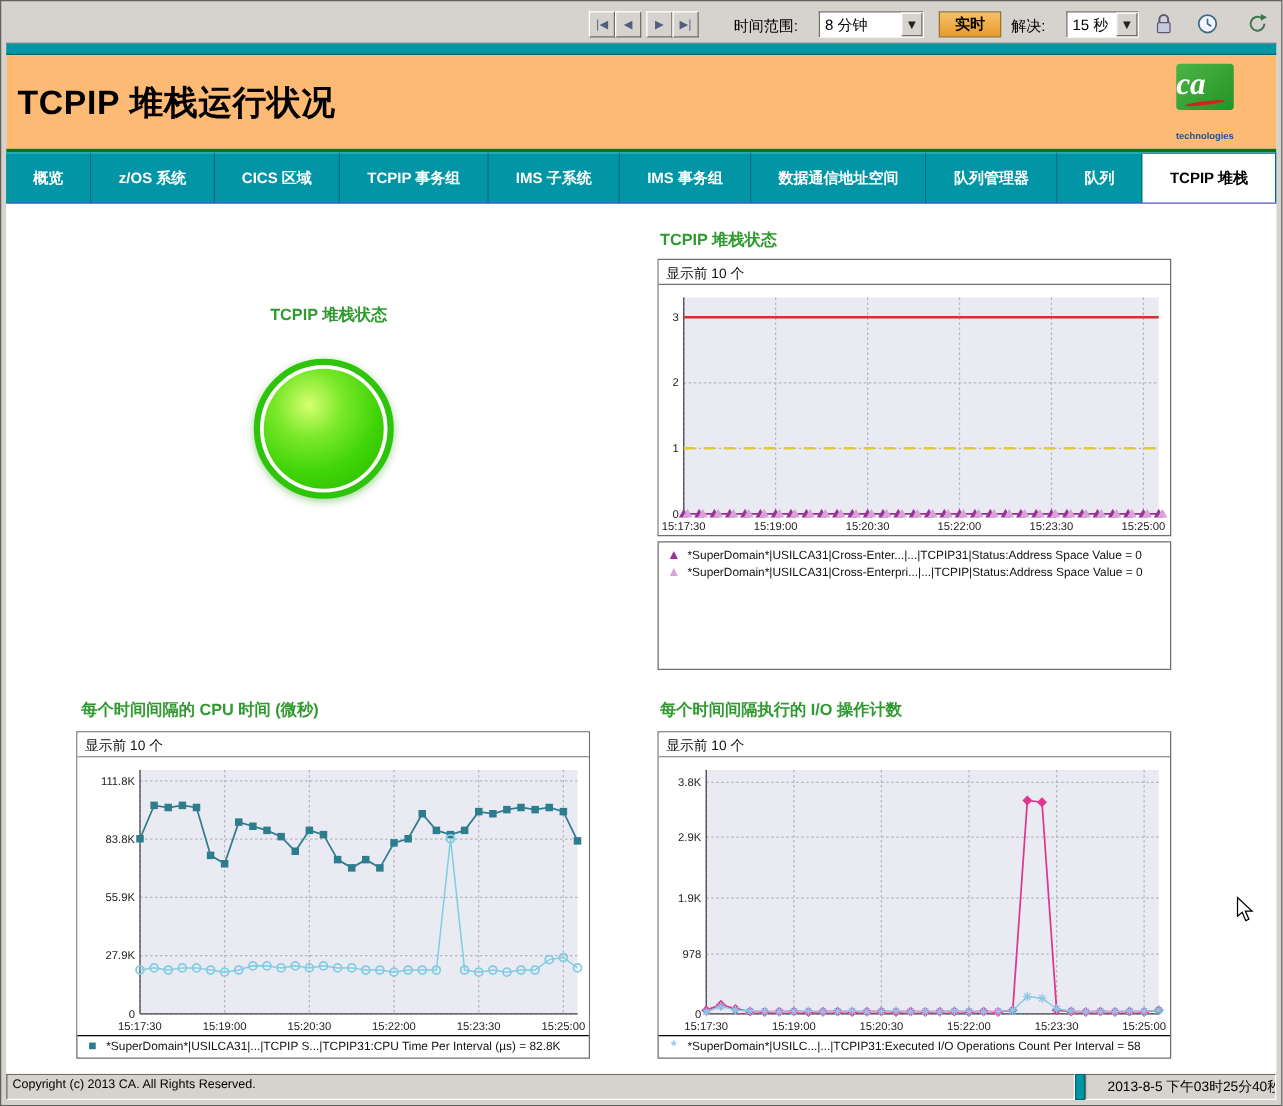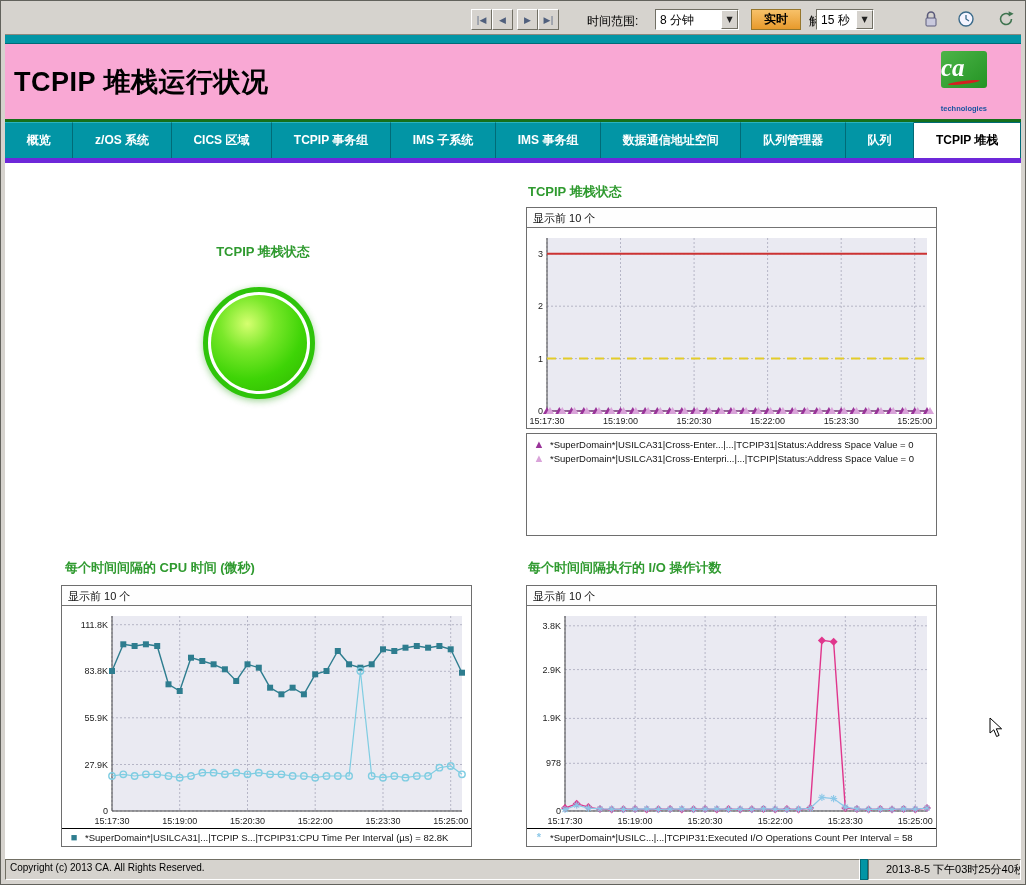--- a/index.html
+++ b/index.html
@@ -13,29 +13,29 @@
   .combo{position:absolute;top:4px;height:21px;display:flex;background:#fff;border:1px solid;border-color:#716f64 #ffffff #ffffff #716f64;cursor:pointer}
   .combo-val{flex:1;font-size:12px;padding:2px 4px;white-space:nowrap;overflow:hidden;color:#000}
   .combo-arrow{width:17px;background:#d6d3ce;border:1px solid;border-color:#ffffff #716f64 #716f64 #ffffff;font-size:8px;color:#222;text-align:center;line-height:17px;font-family:"DejaVu Sans",sans-serif}
   .live-btn{position:absolute;top:4px;height:21px;padding:0 12px;background:linear-gradient(#f7c169,#e79a2c);border:1px solid #96762c;font:bold 12px "Liberation Sans",sans-serif;color:#000;cursor:pointer}
   .tb-icon{position:absolute;top:5px;width:20px;height:20px;cursor:pointer;display:inline-block}
 
   .teal-strip{height:10px;background:#0295a5;border-top:1px solid #8a887e;border-bottom:1px solid #016b77}
 
   
   .doc{background:#fff;height:815px;display:flex;flex-direction:column}
-  .doc-header{height:75px;display:flex;align-items:center;justify-content:space-between;padding:0 34px 0 9px;background:#f9a8d4}
+  .doc-header{height:75px;display:flex;align-items:center;justify-content:space-between;padding:0 34px 0 9px;background:#fdba74}
   .page-title{font:bold 27px "Liberation Sans",sans-serif;color:#000;letter-spacing:.5px;white-space:nowrap}
   .ca-logo{display:flex;flex-direction:column;align-items:flex-end}
   .ca-mark{position:relative;width:46px;height:37px;background:linear-gradient(140deg,#4cb448 0%,#249324 100%);color:#fff;font:italic bold 25px "Liberation Serif",serif;text-align:left;line-height:33px;border-radius:3px}
   .ca-mark:after{content:"";position:absolute;left:7px;right:7px;bottom:4px;height:3px;background:#d42020;border-radius:50%;transform:rotate(-7deg)}
   .ca-sub{font:bold 7.5px "Liberation Sans",sans-serif;color:#1a55a0;margin-top:16px}
   .green-line{height:3px;background:#15701c}
 
-  .tabs{height:41px;display:flex;background:#0295a5;border-bottom:5px solid #6d28d9}
+  .tabs{height:41px;display:flex;background:#0295a5;border-bottom:1px solid #6d28d9}
   .tab{flex:1 1 auto;display:flex;align-items:center;justify-content:center;font:bold 12px "Liberation Sans",sans-serif;color:#fff;background:#0295a5;border-right:1px solid #016b77;border-top:1px solid #29b2c0;white-space:nowrap;padding:0 10px;cursor:pointer}
   .tab.active{background:#fff;color:#000;border-top:1px solid #016b77;border-right:1px solid #016b77}
 
   .main{position:relative;flex:1;background:#fff;overflow:hidden}
   .sec-heading{position:absolute;font:bold 13px "Liberation Sans",sans-serif;color:#2f9a2f;white-space:nowrap}
   .left-heading{position:absolute;left:0;top:80px;width:516px;text-align:center;font:bold 13px "Liberation Sans",sans-serif;color:#2f9a2f}
   .h-status{left:523px;top:20px}
   .h-cpu{left:60px;top:396px}
   .h-io{left:523px;top:396px}
 
@@ -74,21 +74,21 @@
 
     <span class="tb-label" style="left:582px">时间范围:</span>
     <div class="combo" style="left:650px;width:84px">
       <span class="combo-val">8 分钟</span>
       <span class="combo-arrow">▼</span>
     </div>
 
     <button class="live-btn" style="left:746px">实时</button>
 
     <span class="tb-label" style="left:804px">解决:</span>
-    <div class="combo" style="left:811px;width:58px">
+    <div class="combo" style="left:848px;width:58px">
       <span class="combo-val">15 秒</span>
       <span class="combo-arrow">▼</span>
     </div>
 
     <span class="tb-icon" style="left:918px">
       <svg width="16" height="18" viewBox="0 0 16 18">
         <path d="M4.5 8 V5.5 a3.5 3.5 0 0 1 7 0 V8" fill="none" stroke="#5a5a7a" stroke-width="1.6"></path>
         <rect x="3" y="8" width="10" height="8" rx="1" fill="#c9c9dd" stroke="#5a5a7a"></rect>
       </svg>
     </span>

